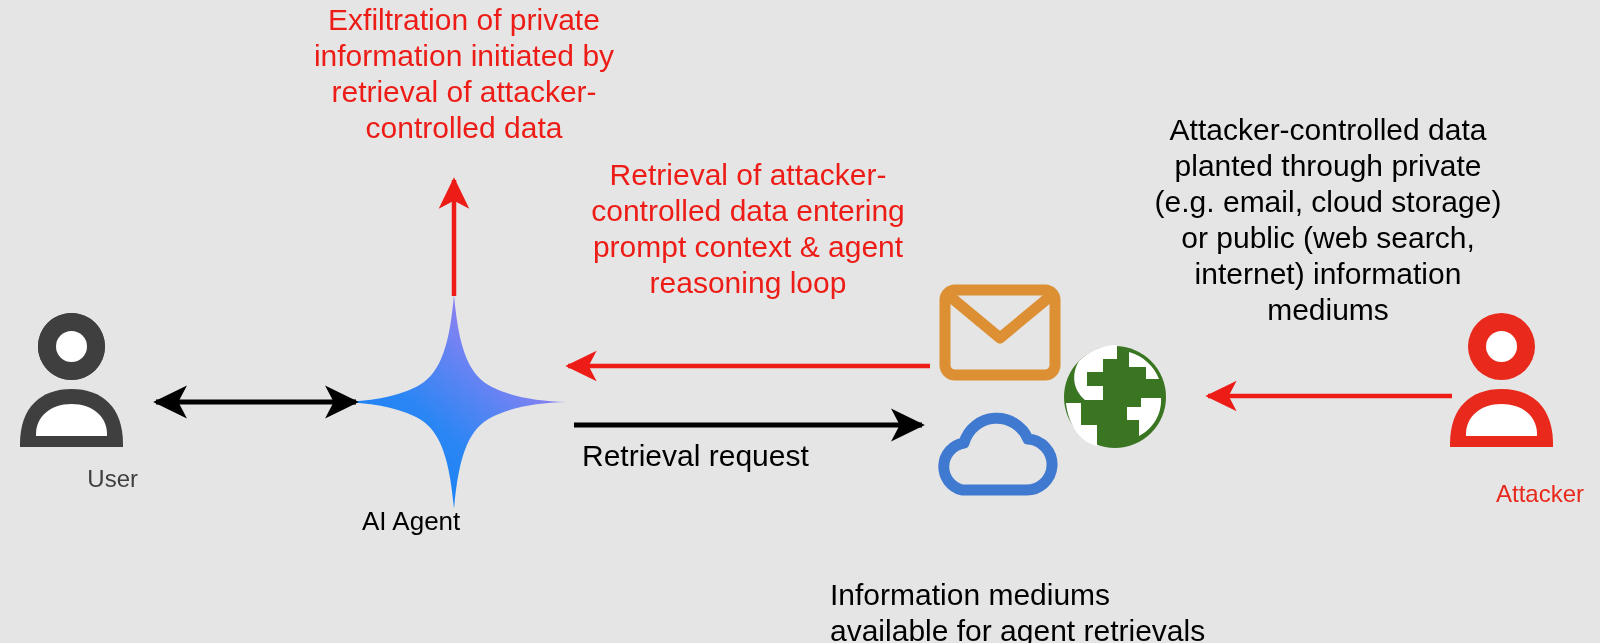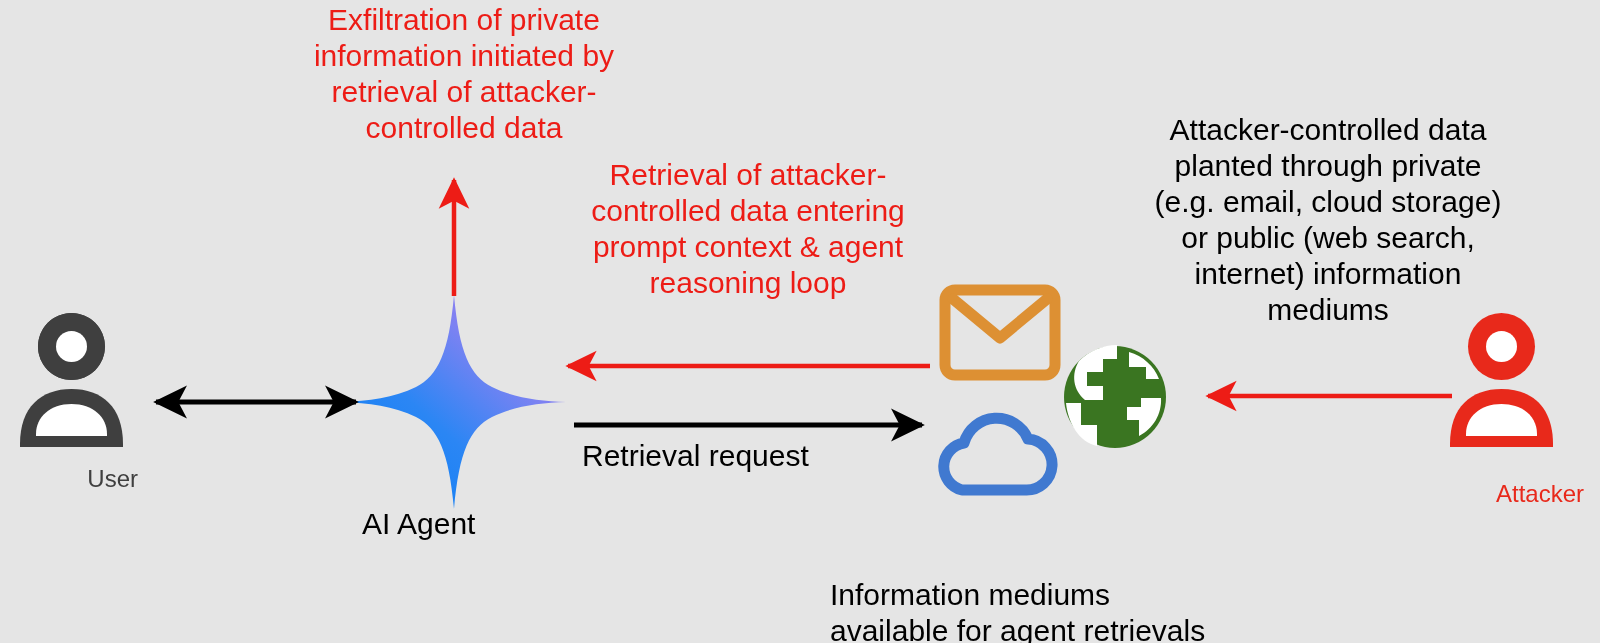--- a/index.html
+++ b/index.html
@@ -50,21 +50,21 @@
   .entity-label.dark { color: #3F3F3F; }
   .entity-label.red  { color: #E8291B; }
 
   
   #note-exfil        { left: 268px; top: 2px;   width: 392px; }
   #note-retrieval    { left: 552px; top: 157px; width: 392px; }
   #note-planted      { left: 1128px;top: 112px; width: 400px; }
   #note-userconv     { left: 156px; top: 197px; width: 256px; }
   #label-retrieval-request { left: 582px; top: 438px; width: 340px; }
   #label-mediums     { left: 830px; top: 577px; width: 470px; }
-  #label-ai-agent    { left: 362px; top: 506px; width: 184px; font-size: 30px; }
+  #label-ai-agent    { left: 362px; top: 506px; width: 184px; font-size: 26px; }
 
   #label-user     { left: 8px;   top: 466px; width: 130px; }
   #label-attacker { left: 1424px;top: 481px; width: 160px; }
 
   
   #art {
     position: absolute;
     left: 0; top: 0;
     width: 1600px;
     height: 643px;

